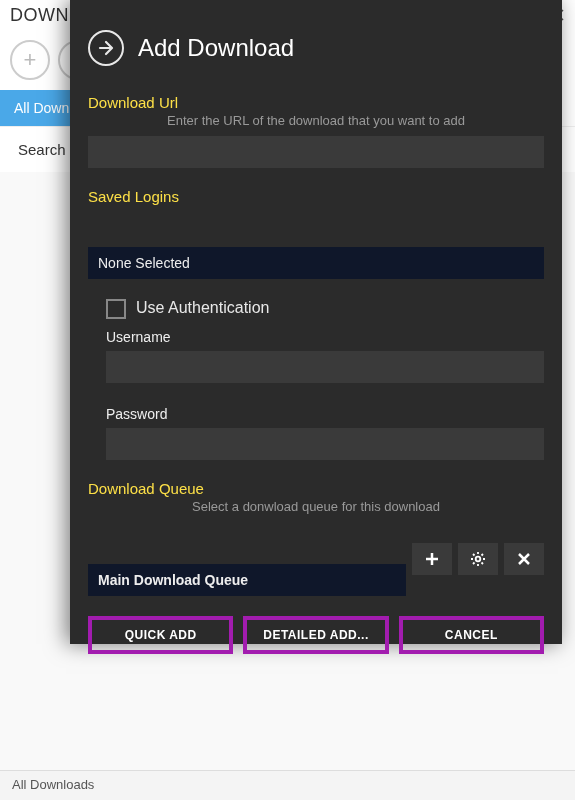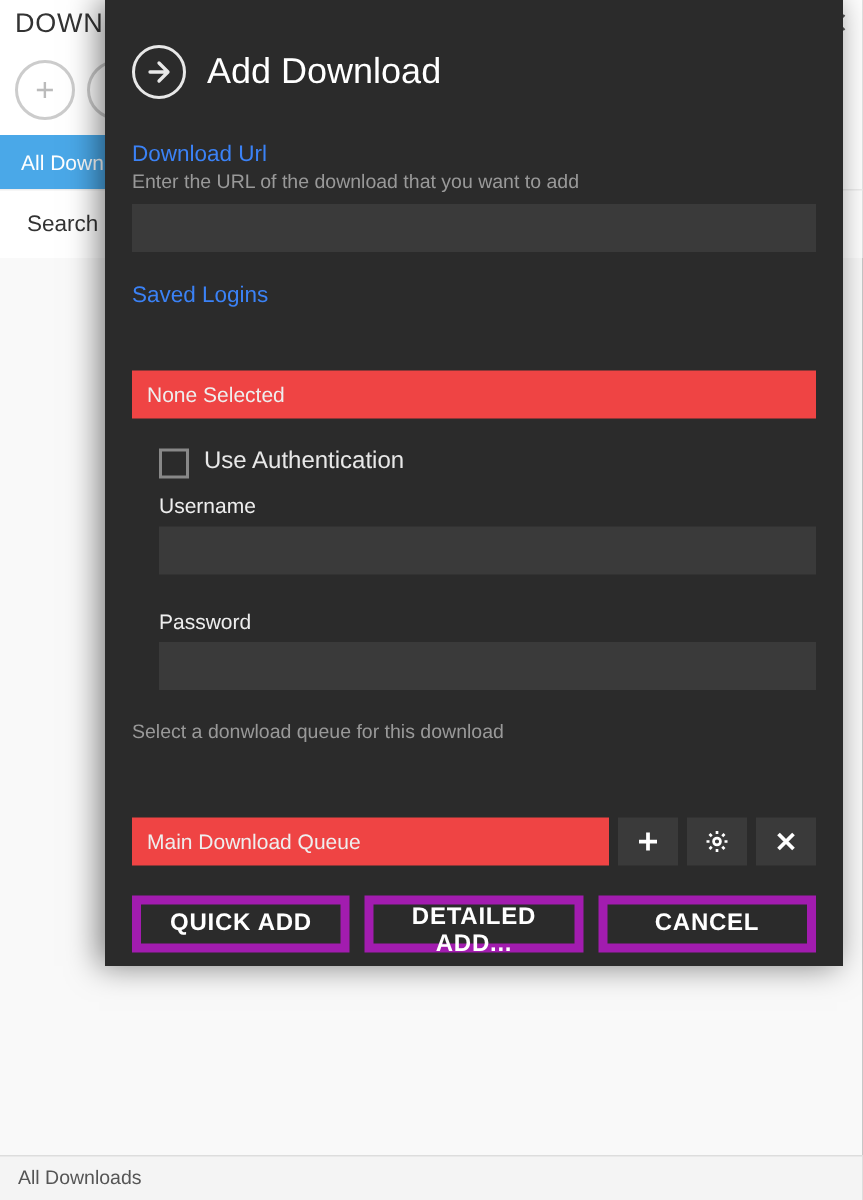--- a/index.html
+++ b/index.html
@@ -110,41 +110,42 @@
   }
   .dlg-title {
     font-size: 24px;
     font-weight: 400;
     color: #fff;
   }
   
   .section { margin-bottom: 20px; }
   .sec-label {
     font-size: 15px;
-    color: #3b82f6;
+    color: #fde047;
     margin-bottom: 2px;
   }
   .sec-hint {
     font-size: 13px;
     color: #999;
     margin-bottom: 8px;
+    text-align: center;
   }
   .field {
     width: 100%;
     height: 32px;
     background: #3a3a3a;
     border: none;
     padding: 0 10px;
     color: #eee;
     font-size: 14px;
   }
   .dropdown {
     width: 100%;
     height: 32px;
-    background: #ef4444;
+    background: #0f172a;
     display: flex;
     align-items: center;
     padding: 0 10px;
     color: #eee;
     font-size: 14px;
     cursor: pointer;
     margin-top: 42px;
   }
   
   .auth-box { padding-left: 18px; }
@@ -169,44 +170,45 @@
     color: #888;
     font-size: 12px;
     font-weight: bold;
     letter-spacing: 0.5px;
     cursor: pointer;
   }
   
   .queue-row {
     display: flex;
     gap: 6px;
-    align-items: flex-end;
+    align-items: center;
+    font-weight: bold;
   }
   .queue-row .dropdown { flex: 1; }
   .sq-btn {
     width: 40px; height: 32px;
     background: #3a3a3a;
     display: flex; align-items: center; justify-content: center;
     color: #fff;
     cursor: pointer;
   }
   
   .dlg-footer {
     margin-top: auto;
     display: flex;
     gap: 10px;
     padding-bottom: 6px;
   }
   .dlg-btn {
     flex: 1;
     height: 38px;
-    border: 6px solid #a21caf;
+    border: 4px solid #a21caf;
     background: transparent;
     color: #fff;
-    font-size: 16px;
+    font-size: 12px;
     font-weight: bold;
     letter-spacing: 0.5px;
     cursor: pointer;
   }
 </style>
 </head>
 <body>
 
 <div class="app-bg">
   <div class="app-header">
@@ -271,20 +273,21 @@
       <div class="checkbox"></div>
       <span>Use Authentication</span>
     </div>
     <div class="auth-label">Username</div>
     <input class="field" type="text" value="" style="">
     <div class="auth-label" style="margin-top:23px">Password</div>
     <input class="field" type="password" value="" style="">
   </div>
 
   <div class="section">
+    <div class="sec-label">Download Queue</div>
     <div class="sec-hint">Select a donwload queue for this download</div>
     <div class="queue-row">
       <div class="dropdown">
         <span>Main Download Queue</span>
       </div>
       <div class="sq-btn">
         <svg width="16" height="16" viewBox="0 0 16 16">
             <path d="M8 2 V14 M2 8 H14" stroke="#fff" stroke-width="2.5"></path>
           </svg>
       </div>

